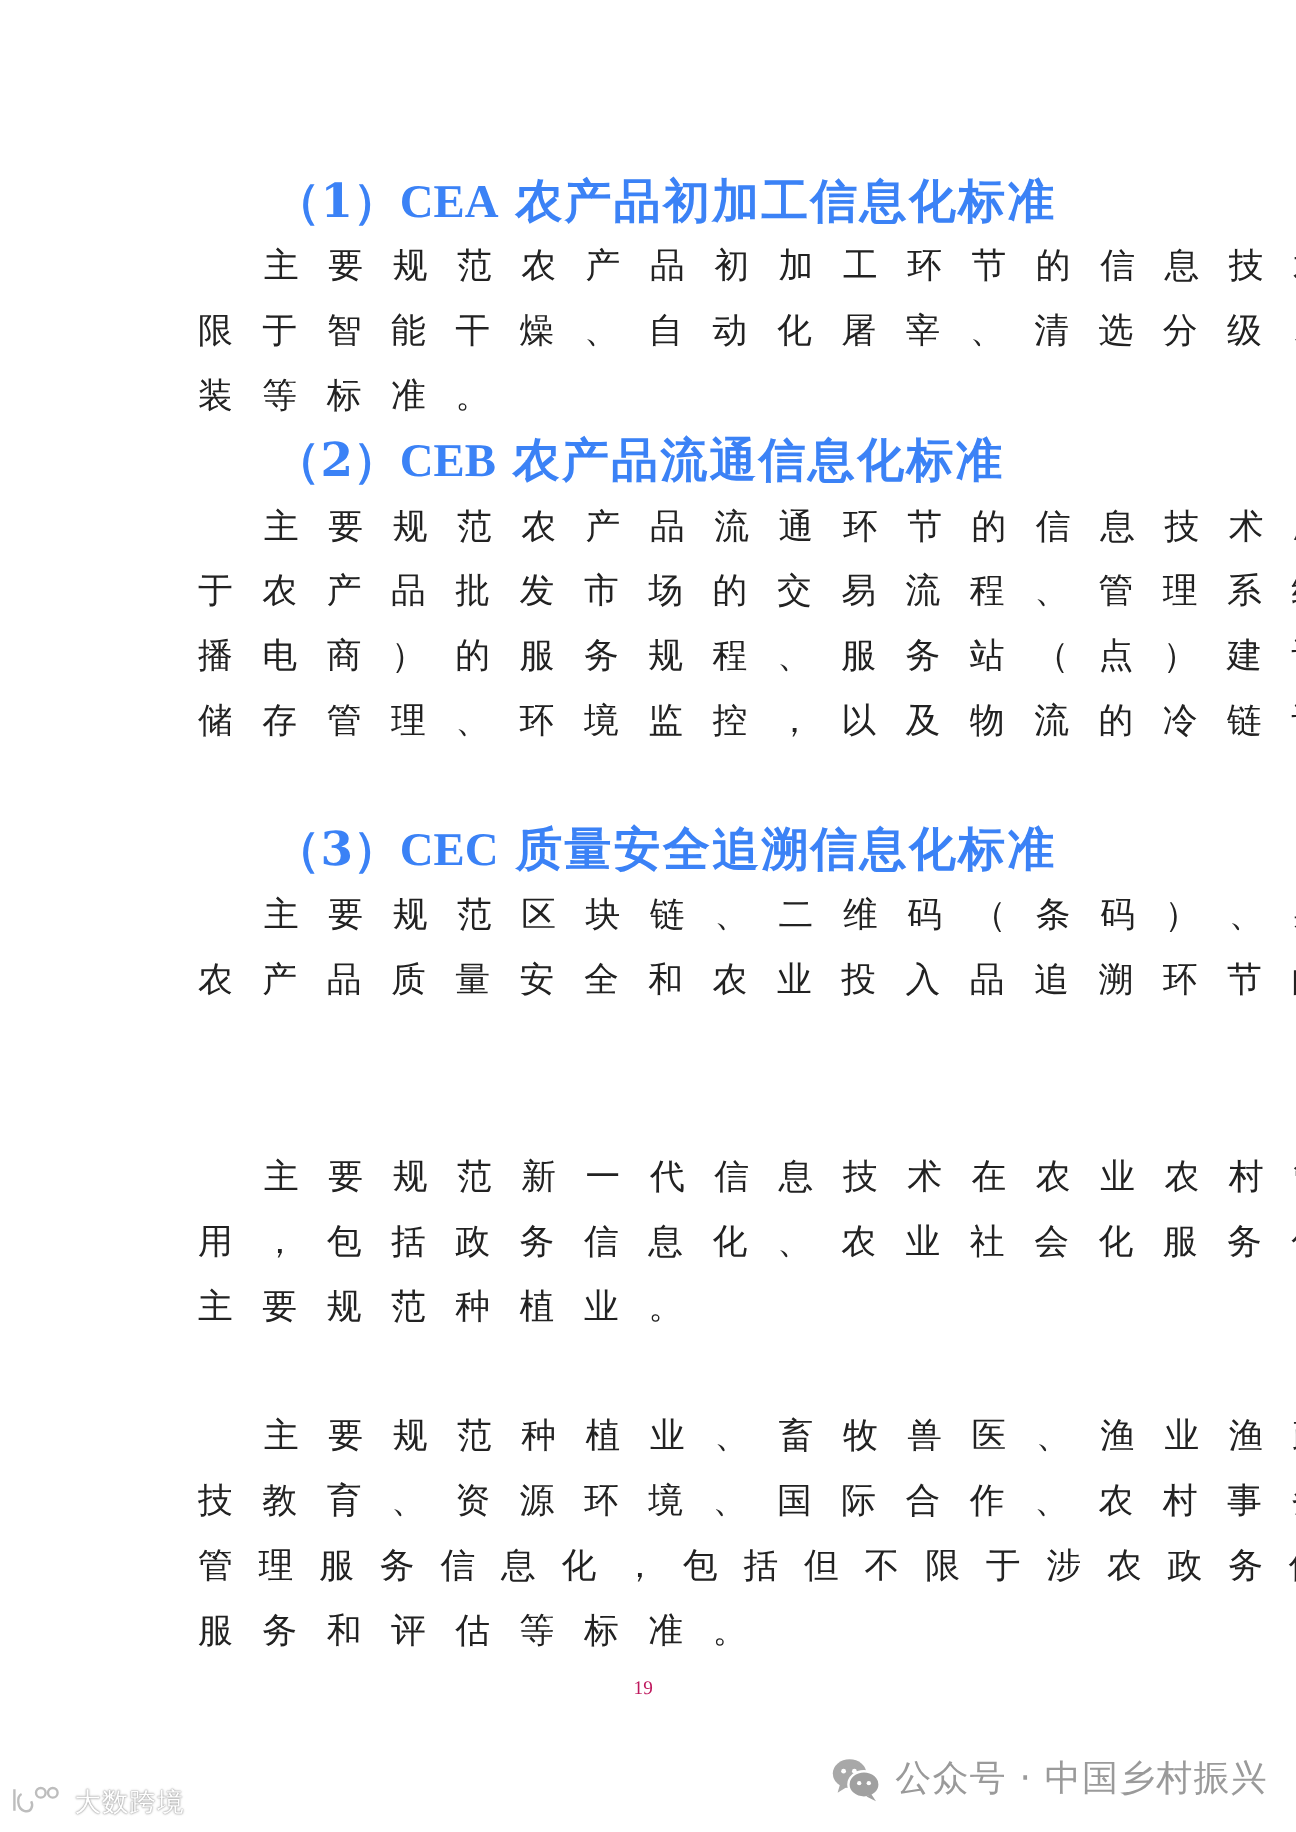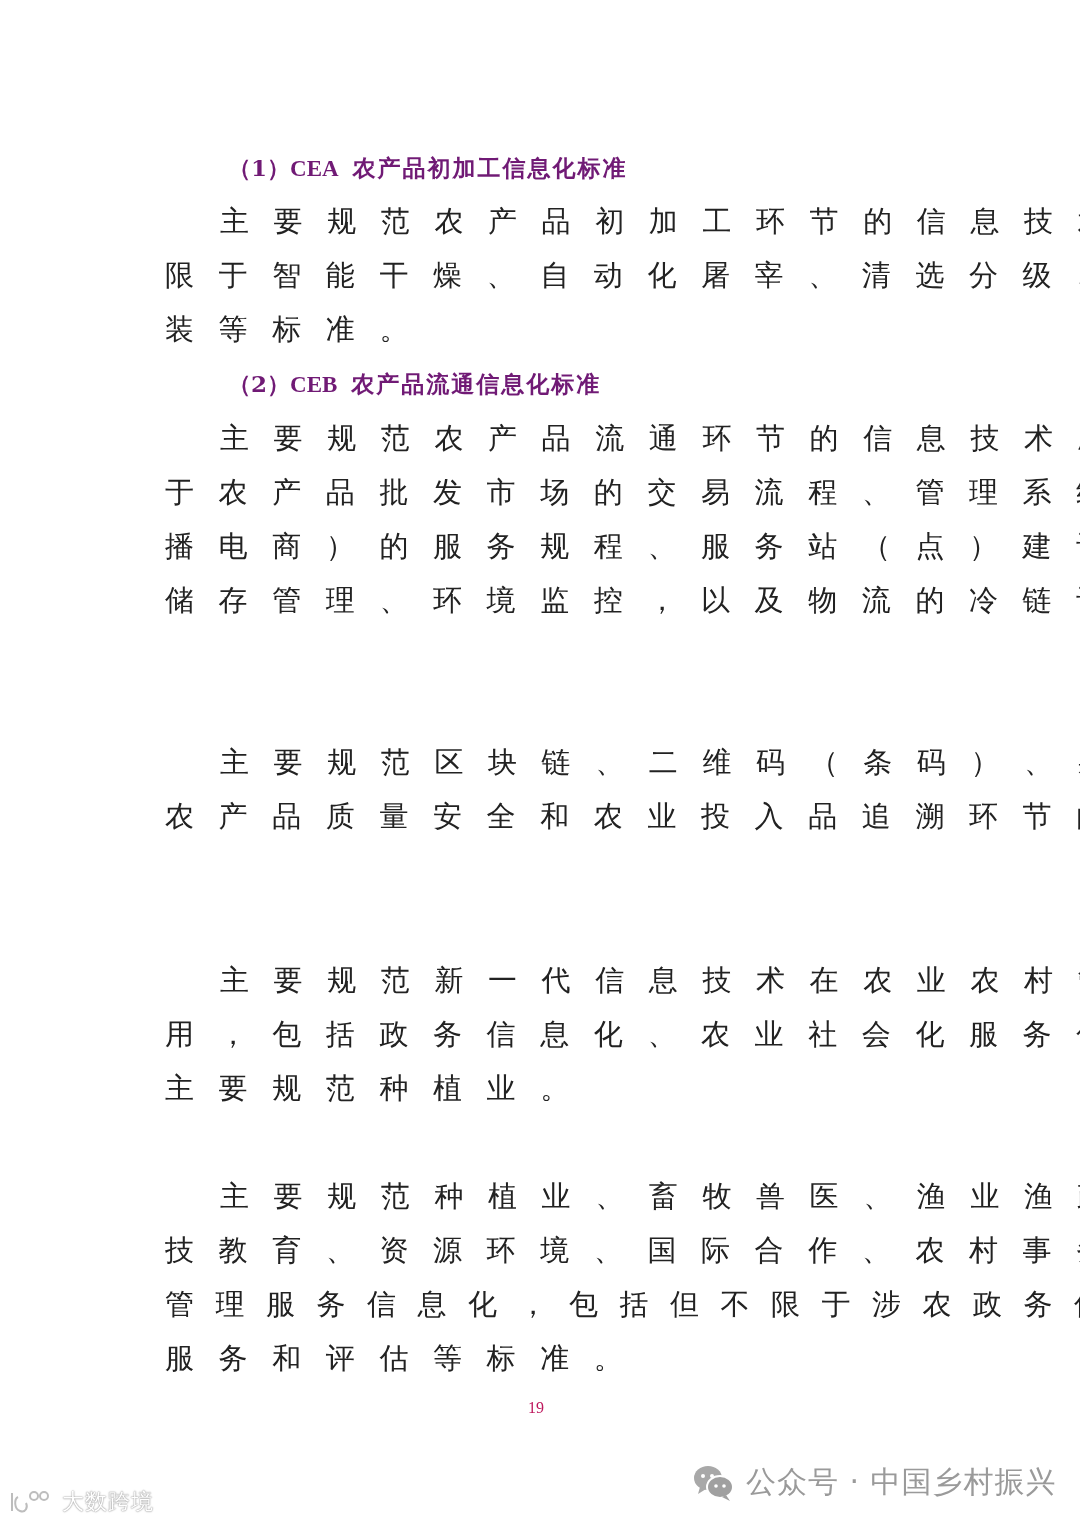--- a/index.html
+++ b/index.html
@@ -31,24 +31,24 @@
       letter-spacing: 24.6px;
       color: #222222;
     }
     .line.indent {
       left: 220px;
     }
     .heading {
       position: absolute;
       left: 222px;
       white-space: nowrap;
-      font-size: 23px;
+      font-size: 39px;
       line-height: 40px;
       font-weight: bold;
-      color: #701a75;
+      color: #3b82f6;
       letter-spacing: 1px;
     }
     .heading .code {
       font-family: "Liberation Serif", serif;
       font-weight: bold;
       letter-spacing: 0;
       margin-right: 14px;
     }
     .heading .paren {
       letter-spacing: 0;
@@ -79,21 +79,21 @@
       width: 44px;
       height: 40px;
       position: relative;
       margin-right: 10px;
     }
     .wm-left {
       position: absolute;
       left: 8px;
       top: 1487px;
       display: flex;
-      align-items: center;
+      align-items: flex-start;
       font-family: Liberation Sans, sans-serif;
       font-size: 22px;
       color: #ffffff;
       text-shadow: 0 0 2px #999, 0 0 1px #888;
       letter-spacing: 1px;
     }
     .wm-left .logo {
       width: 48px;
       height: 26px;
       margin-right: 6px;
@@ -112,20 +112,23 @@
   <div class="line" style="top:309px">装等标准。</div>
 
   <div class="heading" style="top:364px;left:228px">
     <span class="paren">（2）</span><span class="code">CEB</span><span class="htext">农产品流通信息化标准</span>
   </div>
   <div class="line indent" style="top:418px">主要规范农产品流通环节的信息技术应用，包括但不限</div>
   <div class="line" style="top:472px">于农产品批发市场的交易流程、管理系统，电子商务（含直</div>
   <div class="line" style="top:526px">播电商）的服务规程、服务站（点）建设，产地仓储的冷藏</div>
   <div class="line" style="top:580px">储存管理、环境监控，以及物流的冷链设备、温湿度监控等</div>
 
+  <div class="heading" style="top:688px;left:228px">
+    <span class="paren">（3）</span><span class="code">CEC</span><span class="htext">质量安全追溯信息化标准</span>
+  </div>
   <div class="line indent" style="top:742px">主要规范区块链、二维码（条码）、射频识别等技术在</div>
   <div class="line" style="top:796px">农产品质量安全和农业投入品追溯环节的应用，包括但不限</div>
 
   <div class="line indent" style="top:960px">主要规范新一代信息技术在农业农村管理服务中的应</div>
   <div class="line" style="top:1014px">用，包括政务信息化、农业社会化服务信息化、农产品市场</div>
   <div class="line" style="top:1068px">主要规范种植业。</div>
 
   <div class="line indent" style="top:1176px">主要规范种植业、畜牧兽医、渔业渔政、监督管理、科</div>
   <div class="line" style="top:1230px">技教育、资源环境、国际合作、农村事务等涉农领域的行政</div>
   <div class="line" style="top:1284px;letter-spacing:21.5px">管理服务信息化，包括但不限于涉农政务信息化建设、管理、</div>

